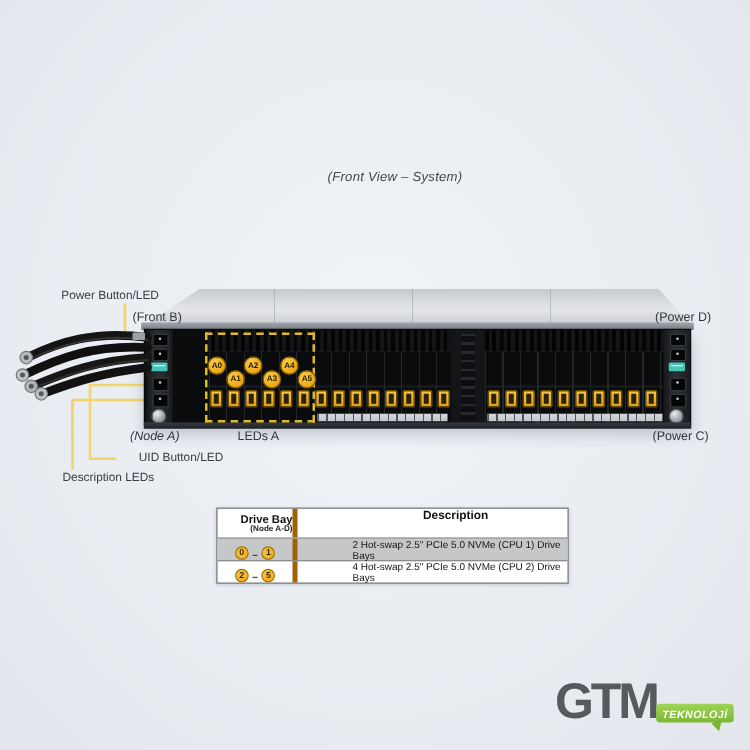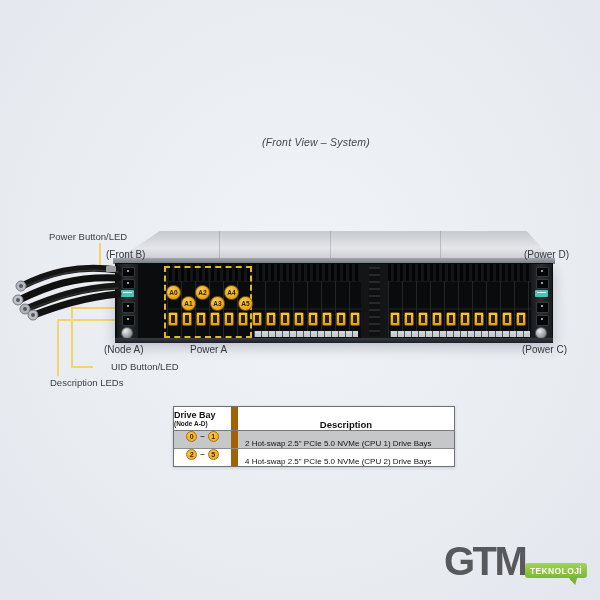--- a/index.html
+++ b/index.html
@@ -11,21 +11,21 @@
   
   .fig-title{left:206px;top:136px;width:220px;text-align:center;
     font-style:italic;font-size:10.5px;color:#44474b;letter-spacing:.2px;}
 
   
   .callout{font-size:9.5px;color:#3a3d41;white-space:nowrap;margin-left:14px;}
   .node-label{font-size:10px;color:#34373b;white-space:nowrap;}
   .lbl-power{left:35px;top:231px;}
   .lbl-nodeb{left:106px;top:249px;}
   .lbl-noded{left:524px;top:249px;}
-  .lbl-nodea-p{left:104px;top:344px;}
+  .lbl-nodea-p{left:104px;top:344px;font-style:italic;}
   .lbl-nodea{left:190px;top:344px;}
   .lbl-nodec{left:522px;top:344px;}
   .lbl-uid{left:97px;top:361px;}
   .lbl-info{left:36px;top:377px;}
 
   
   svg.lines{left:0;top:0;width:600px;height:600px;pointer-events:none;}
   svg.lines polyline{fill:none;stroke:#f2d468;stroke-width:2;}
 
   
@@ -93,43 +93,43 @@
   .a0{left:166px;top:285px;} .a2{left:195px;top:285px;} .a4{left:224px;top:285px;}
   .a1{left:181px;top:296px;} .a3{left:210px;top:296px;} .a5{left:238px;top:296px;}
 
   
   svg.cables{left:6px;top:256px;width:116px;height:72px;}
 
   
   .spec{left:173px;top:406px;width:280px;border:1px solid #6e7277;background:#fff;
     box-shadow:0 1px 3px rgba(90,95,105,.25);}
   .spec .hrow{display:flex;border-bottom:1px solid #76797d;height:23px;}
-  .spec .c1{width:64px;border-right:7px solid #a16207;display:flex;flex-direction:column;
-    align-items:flex-start;justify-content:center;box-sizing:border-box;}
-  .spec .c2{flex:1;display:flex;align-items:flex-end;}
+  .spec .c1{width:64px;border-right:4px solid #a16207;display:flex;flex-direction:column;
+    align-items:flex-end;justify-content:center;box-sizing:border-box;}
+  .spec .c2{flex:1;display:flex;align-items:flex-start;margin-left:37px;}
   .spec .hrow .c2{justify-content:center;}
   .h1{font-size:9px;font-weight:bold;color:#111;line-height:10px;}
   .h2{font-size:6.5px;font-weight:bold;color:#222;line-height:7px;}
   .hdesc{font-size:9.5px;font-weight:bold;color:#111;}
   .spec .row{display:flex;height:17px;}
   .spec .row.odd{background:#c6c7c8;border-bottom:1px solid #8a8d90;}
   .spec .row .c1{flex-direction:row;gap:3px;}
   .numc{width:11px;height:11px;border-radius:50%;box-sizing:border-box;flex:0 0 11px;
     background:radial-gradient(circle at 35% 30%,#fac449,#f0a90f);border:1px solid #a87600;
     color:#3a2800;font-size:7px;font-weight:bold;display:flex;align-items:center;justify-content:center;}
   .dash{font-size:8px;font-weight:bold;color:#222;}
   .desc{font-size:8px;color:#141414;padding-left:7px;}
 
   
   .gtm{left:444px;top:545px;width:150px;height:45px;}
   .gtm-text{position:absolute;left:0;top:-6px;font-size:40px;font-weight:800;
     letter-spacing:-2.5px;color:#57595c;}
   .gtm-badge{position:absolute;left:81px;top:18px;width:62px;height:15px;border-radius:3px;
     background:linear-gradient(180deg,#a0d457,#7cb835);display:flex;align-items:center;justify-content:center;
-    color:#fff;font-size:8.5px;font-weight:bold;letter-spacing:.4px;}
+    color:#fff;font-size:8.5px;font-weight:bold;letter-spacing:.4px;font-style:italic;}
   .gtm-tail{position:absolute;left:126px;top:32px;width:0;height:0;
     border-left:4px solid transparent;border-right:5px solid transparent;border-top:8px solid #79b532;
     transform:rotate(-18deg);}
 </style>
 </head>
 <body>
 
 <div class="stage">
 
   <div class="abs fig-title">(Front View – System)</div>
@@ -299,21 +299,21 @@
       <circle cx="27" cy="59" r="5" fill="#bcc0c4" stroke="#75797d"></circle>
       <circle cx="27" cy="59" r="2" fill="#55595d"></circle>
       <rect x="100" y="10" width="10" height="6" rx="1" fill="#9aa0a5"></rect>
     </g>
   </svg>
 
   <div class="abs callout lbl-power">Power Button/LED</div>
   <div class="abs node-label lbl-nodeb">(Front B)</div>
   <div class="abs node-label lbl-noded">(Power D)</div>
   <div class="abs node-label lbl-nodea-p">(Node A)</div>
-  <div class="abs node-label lbl-nodea">Power A</div>
+  <div class="abs node-label lbl-nodea">LEDs A</div>
   <div class="abs node-label lbl-nodec">(Power C)</div>
   <div class="abs callout lbl-uid">UID Button/LED</div>
   <div class="abs callout lbl-info">Description LEDs</div>
 
   <div class="abs spec">
     <div class="hrow">
       <div class="c1">
         <div class="h1">Drive Bay</div>
         <div class="h2">(Node A-D)</div>
       </div>

